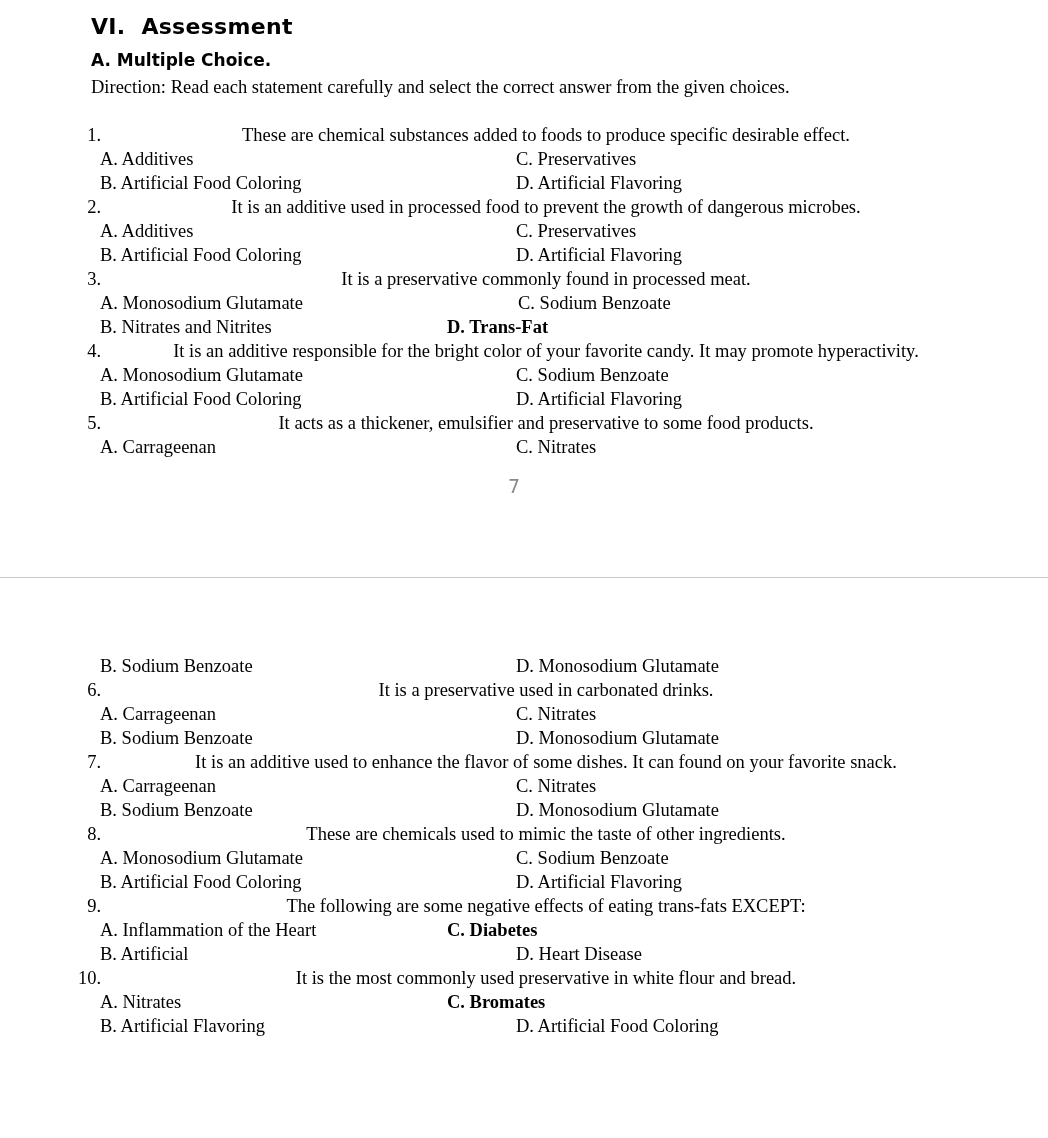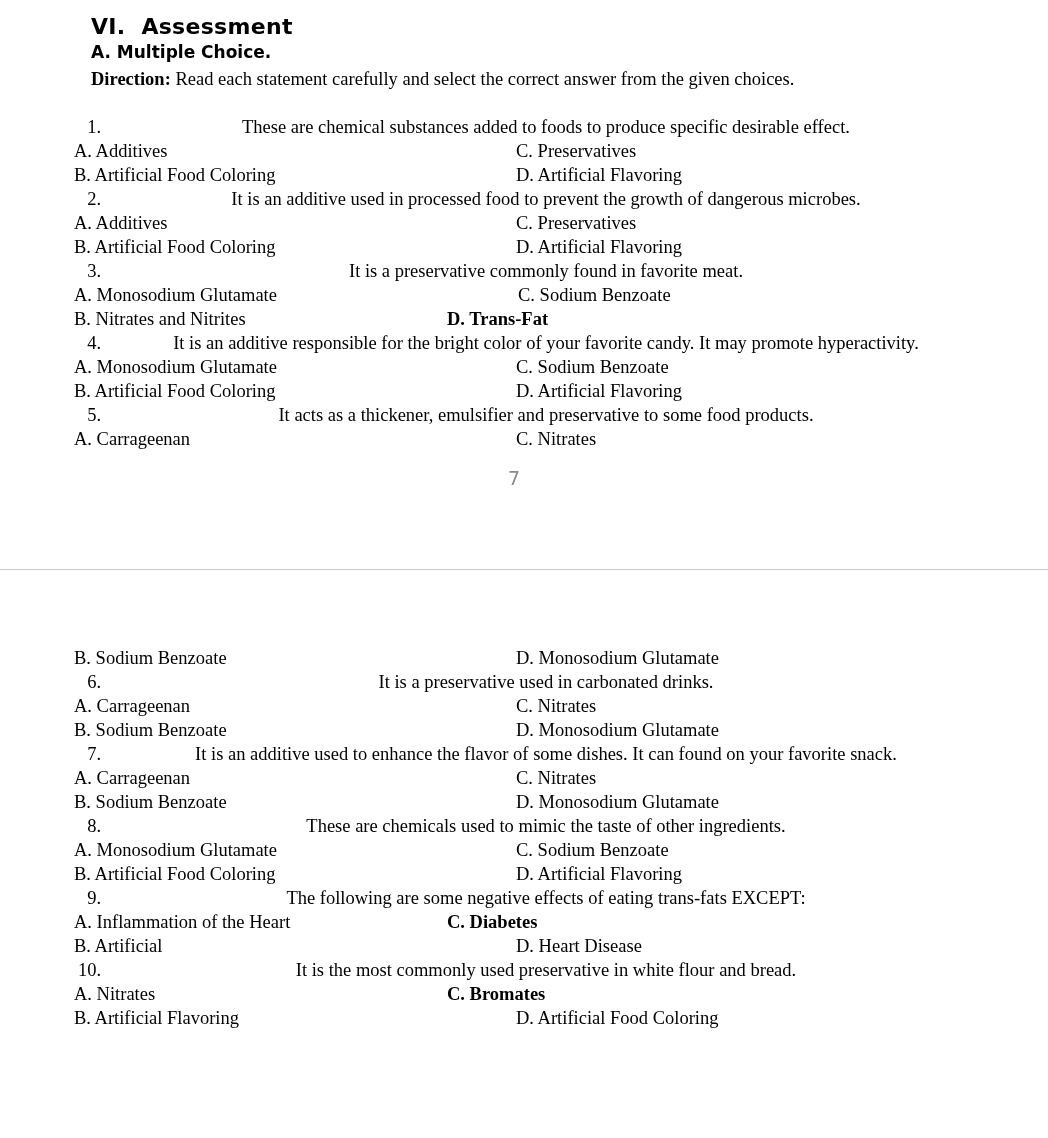--- a/index.html
+++ b/index.html
@@ -32,31 +32,31 @@
     font-size: 22px;
     line-height: 26px;
     letter-spacing: 0.3px;
     white-space: pre;
   }
   .h-section {
     font-family: "DejaVu Sans", sans-serif;
     font-weight: bold;
     font-size: 17px;
     line-height: 23px;
-    margin-top: 1px;
+    margin-top: 9px;
   }
   .direction {
     font-family: "Liberation Serif", serif;
     font-size: 18.5px;
     line-height: 24px;
     max-width: 880px;
     margin-top: 3px;
   }
   .direction b {
-    font-weight: bold;
+    font-weight: normal;
   }
 
   
   .qlist {
     margin-top: 24px;
     font-size: 18.5px;
     line-height: 24px;
   }
   .qrow {
     position: relative;
@@ -72,21 +72,21 @@
   }
   .qtext {
     max-width: 872px;
     white-space: normal;
     text-align: center;
   }
 
   
   .choices {
     position: relative;
-    padding-left: 74px;
+    padding-left: 100px;
     height: 24px;
     white-space: pre;
   }
   .choices .col-a {
     display: inline-block;
   }
   .choices .col-b {
     position: absolute;
     top: 0;
   }
@@ -137,21 +137,21 @@
       <div class="choices"><span class="col-a">A. Additives</span><span class="col-b cb-std">C. Preservatives</span></div>
       <div class="choices"><span class="col-a">B. Artificial Food Coloring</span><span class="col-b cb-std">D. Artificial Flavoring</span></div>
       <div class="qrow">
         <span class="qnum">2.</span>
         <div class="qtext">It is an additive used in processed food to prevent the growth of dangerous microbes.</div>
       </div>
       <div class="choices"><span class="col-a">A. Additives</span><span class="col-b cb-std">C. Preservatives</span></div>
       <div class="choices"><span class="col-a">B. Artificial Food Coloring</span><span class="col-b cb-std">D. Artificial Flavoring</span></div>
       <div class="qrow">
         <span class="qnum">3.</span>
-        <div class="qtext">It is a preservative commonly found in favorite meat.</div>
+        <div class="qtext">It is a preservative commonly found in processed meat.</div>
       </div>
       <div class="choices"><span class="col-a">A. Monosodium Glutamate</span><span class="col-b cb-wide">C. Sodium Benzoate</span></div>
       <div class="choices"><span class="col-a">B. Nitrates and Nitrites</span><span class="col-b cb-near">D. Trans-Fat</span></div>
       <div class="qrow">
         <span class="qnum">4.</span>
         <div class="qtext">It is an additive responsible for the bright color of your favorite candy. It may promote hyperactivity.</div>
       </div>
       <div class="choices"><span class="col-a">A. Monosodium Glutamate</span><span class="col-b cb-std">C. Sodium Benzoate</span></div>
       <div class="choices"><span class="col-a">B. Artificial Food Coloring</span><span class="col-b cb-std">D. Artificial Flavoring</span></div>
       <div class="qrow">

